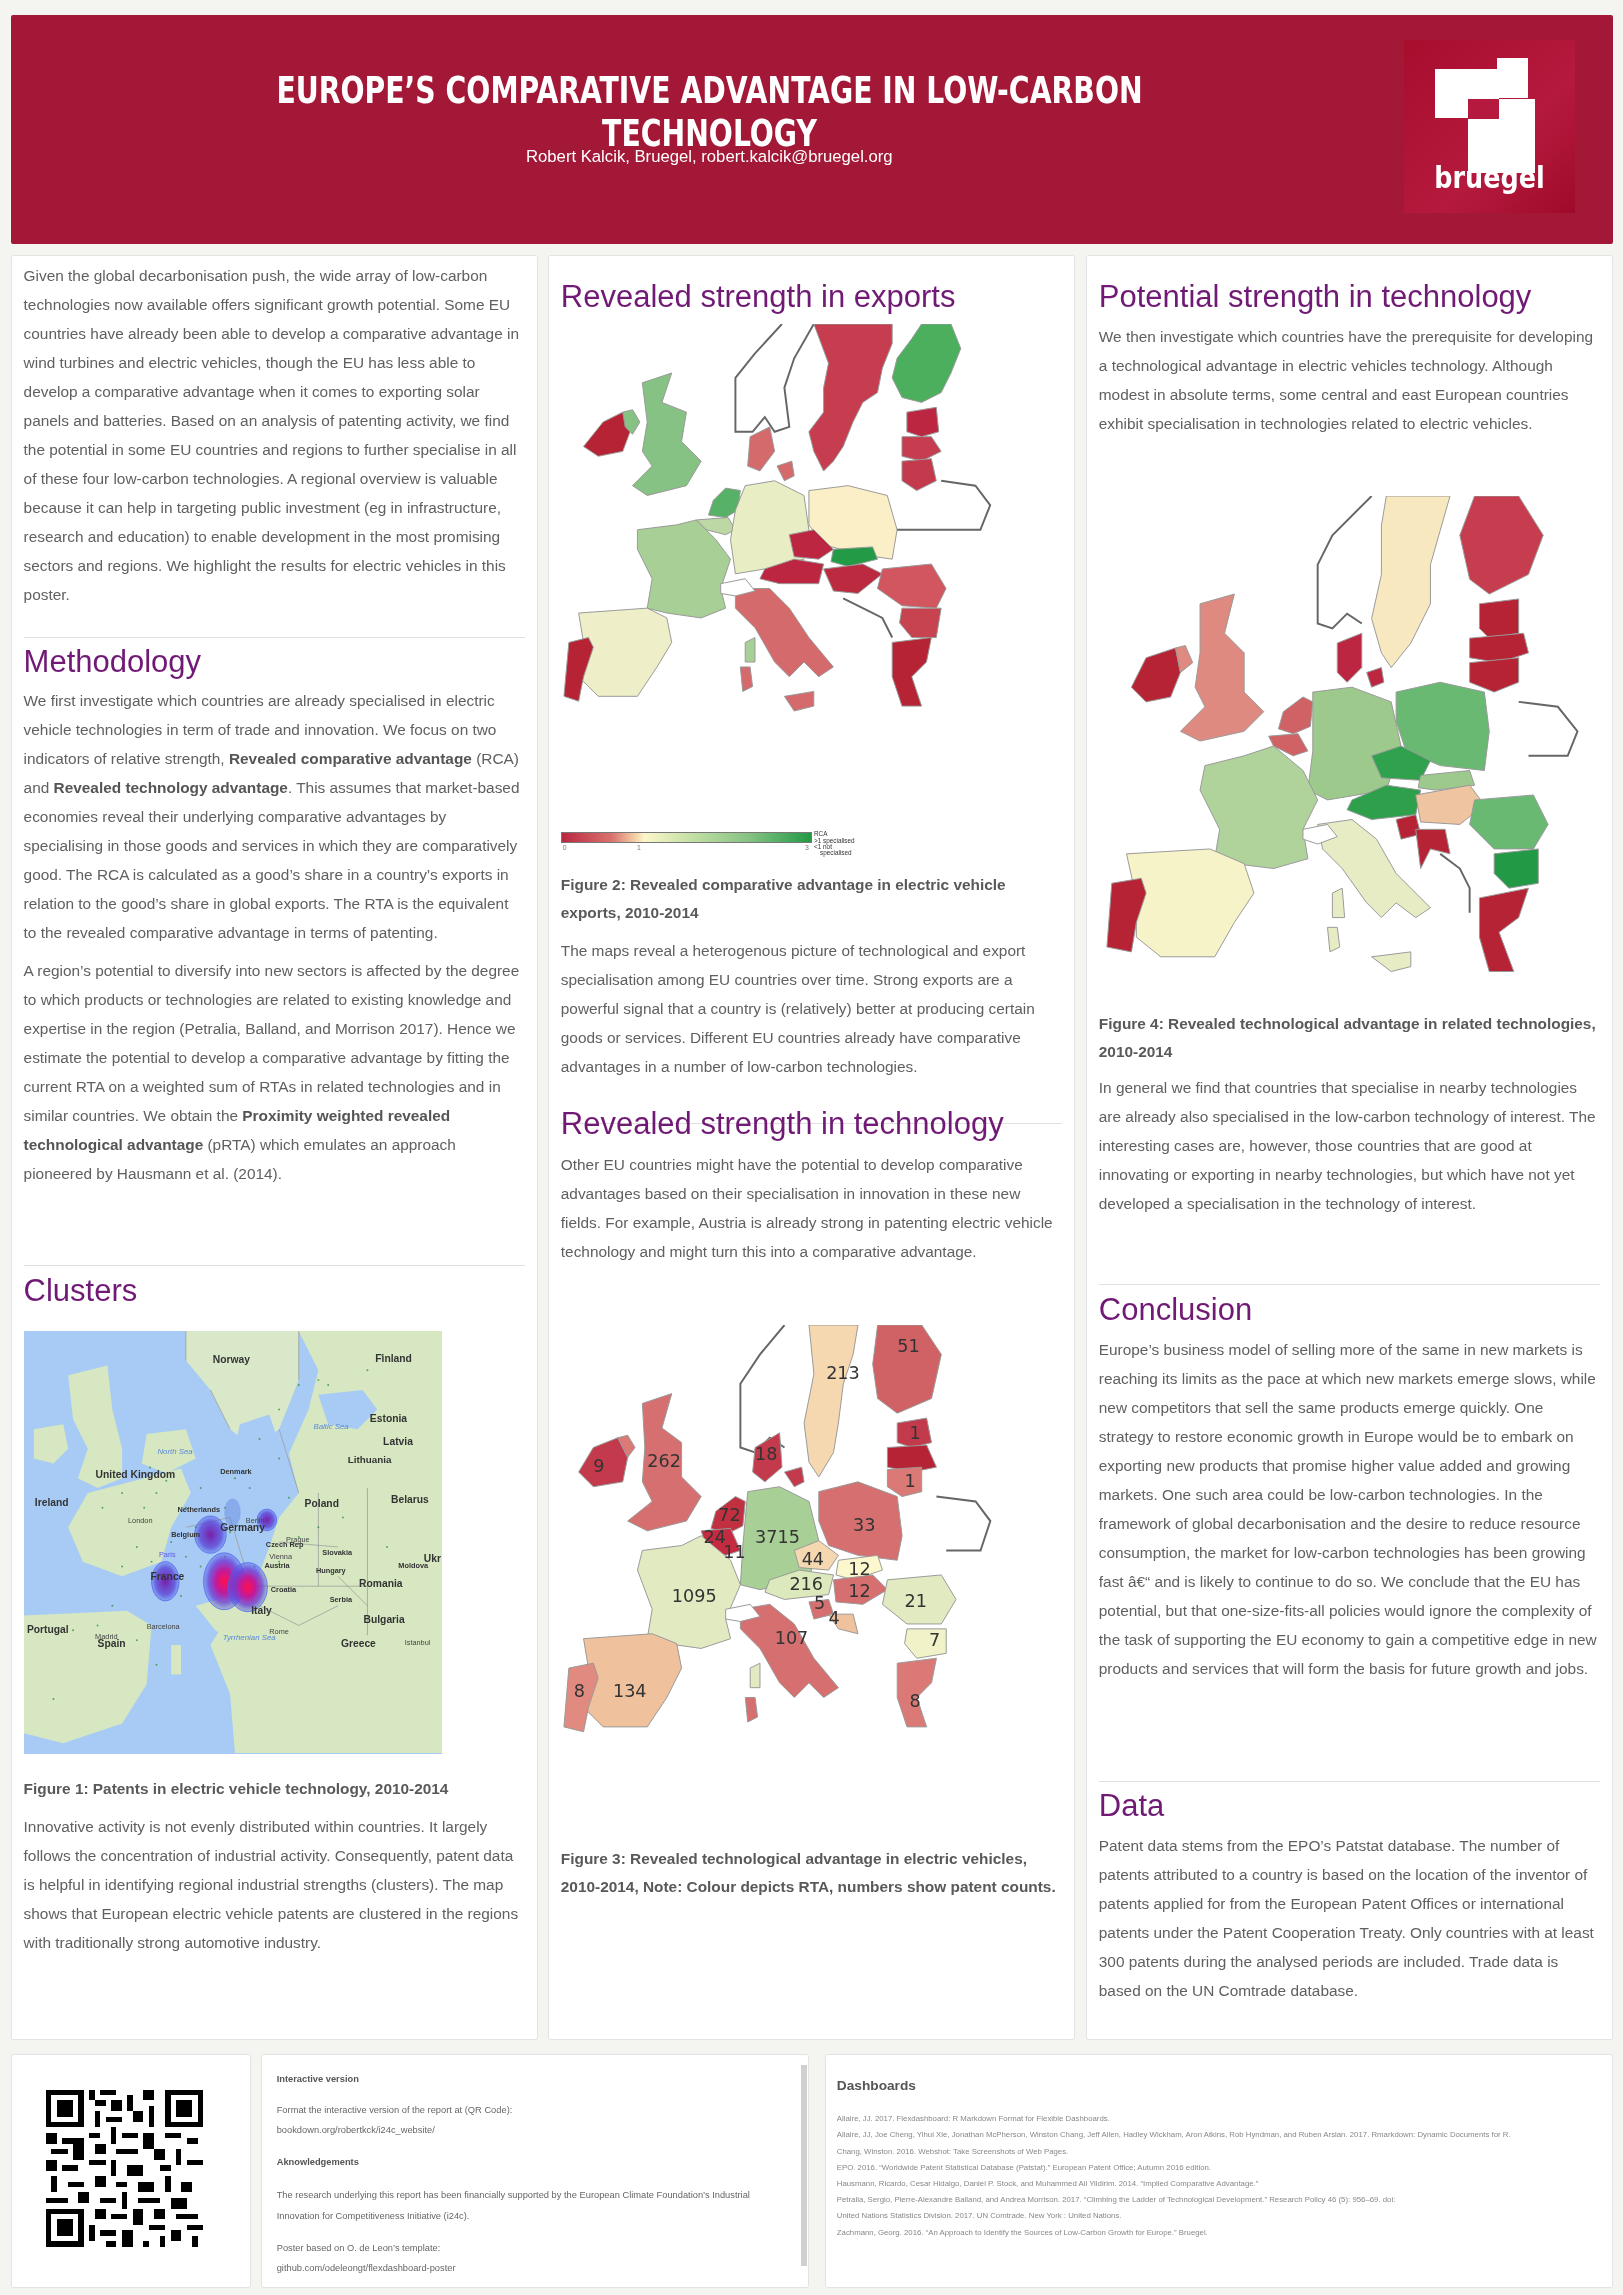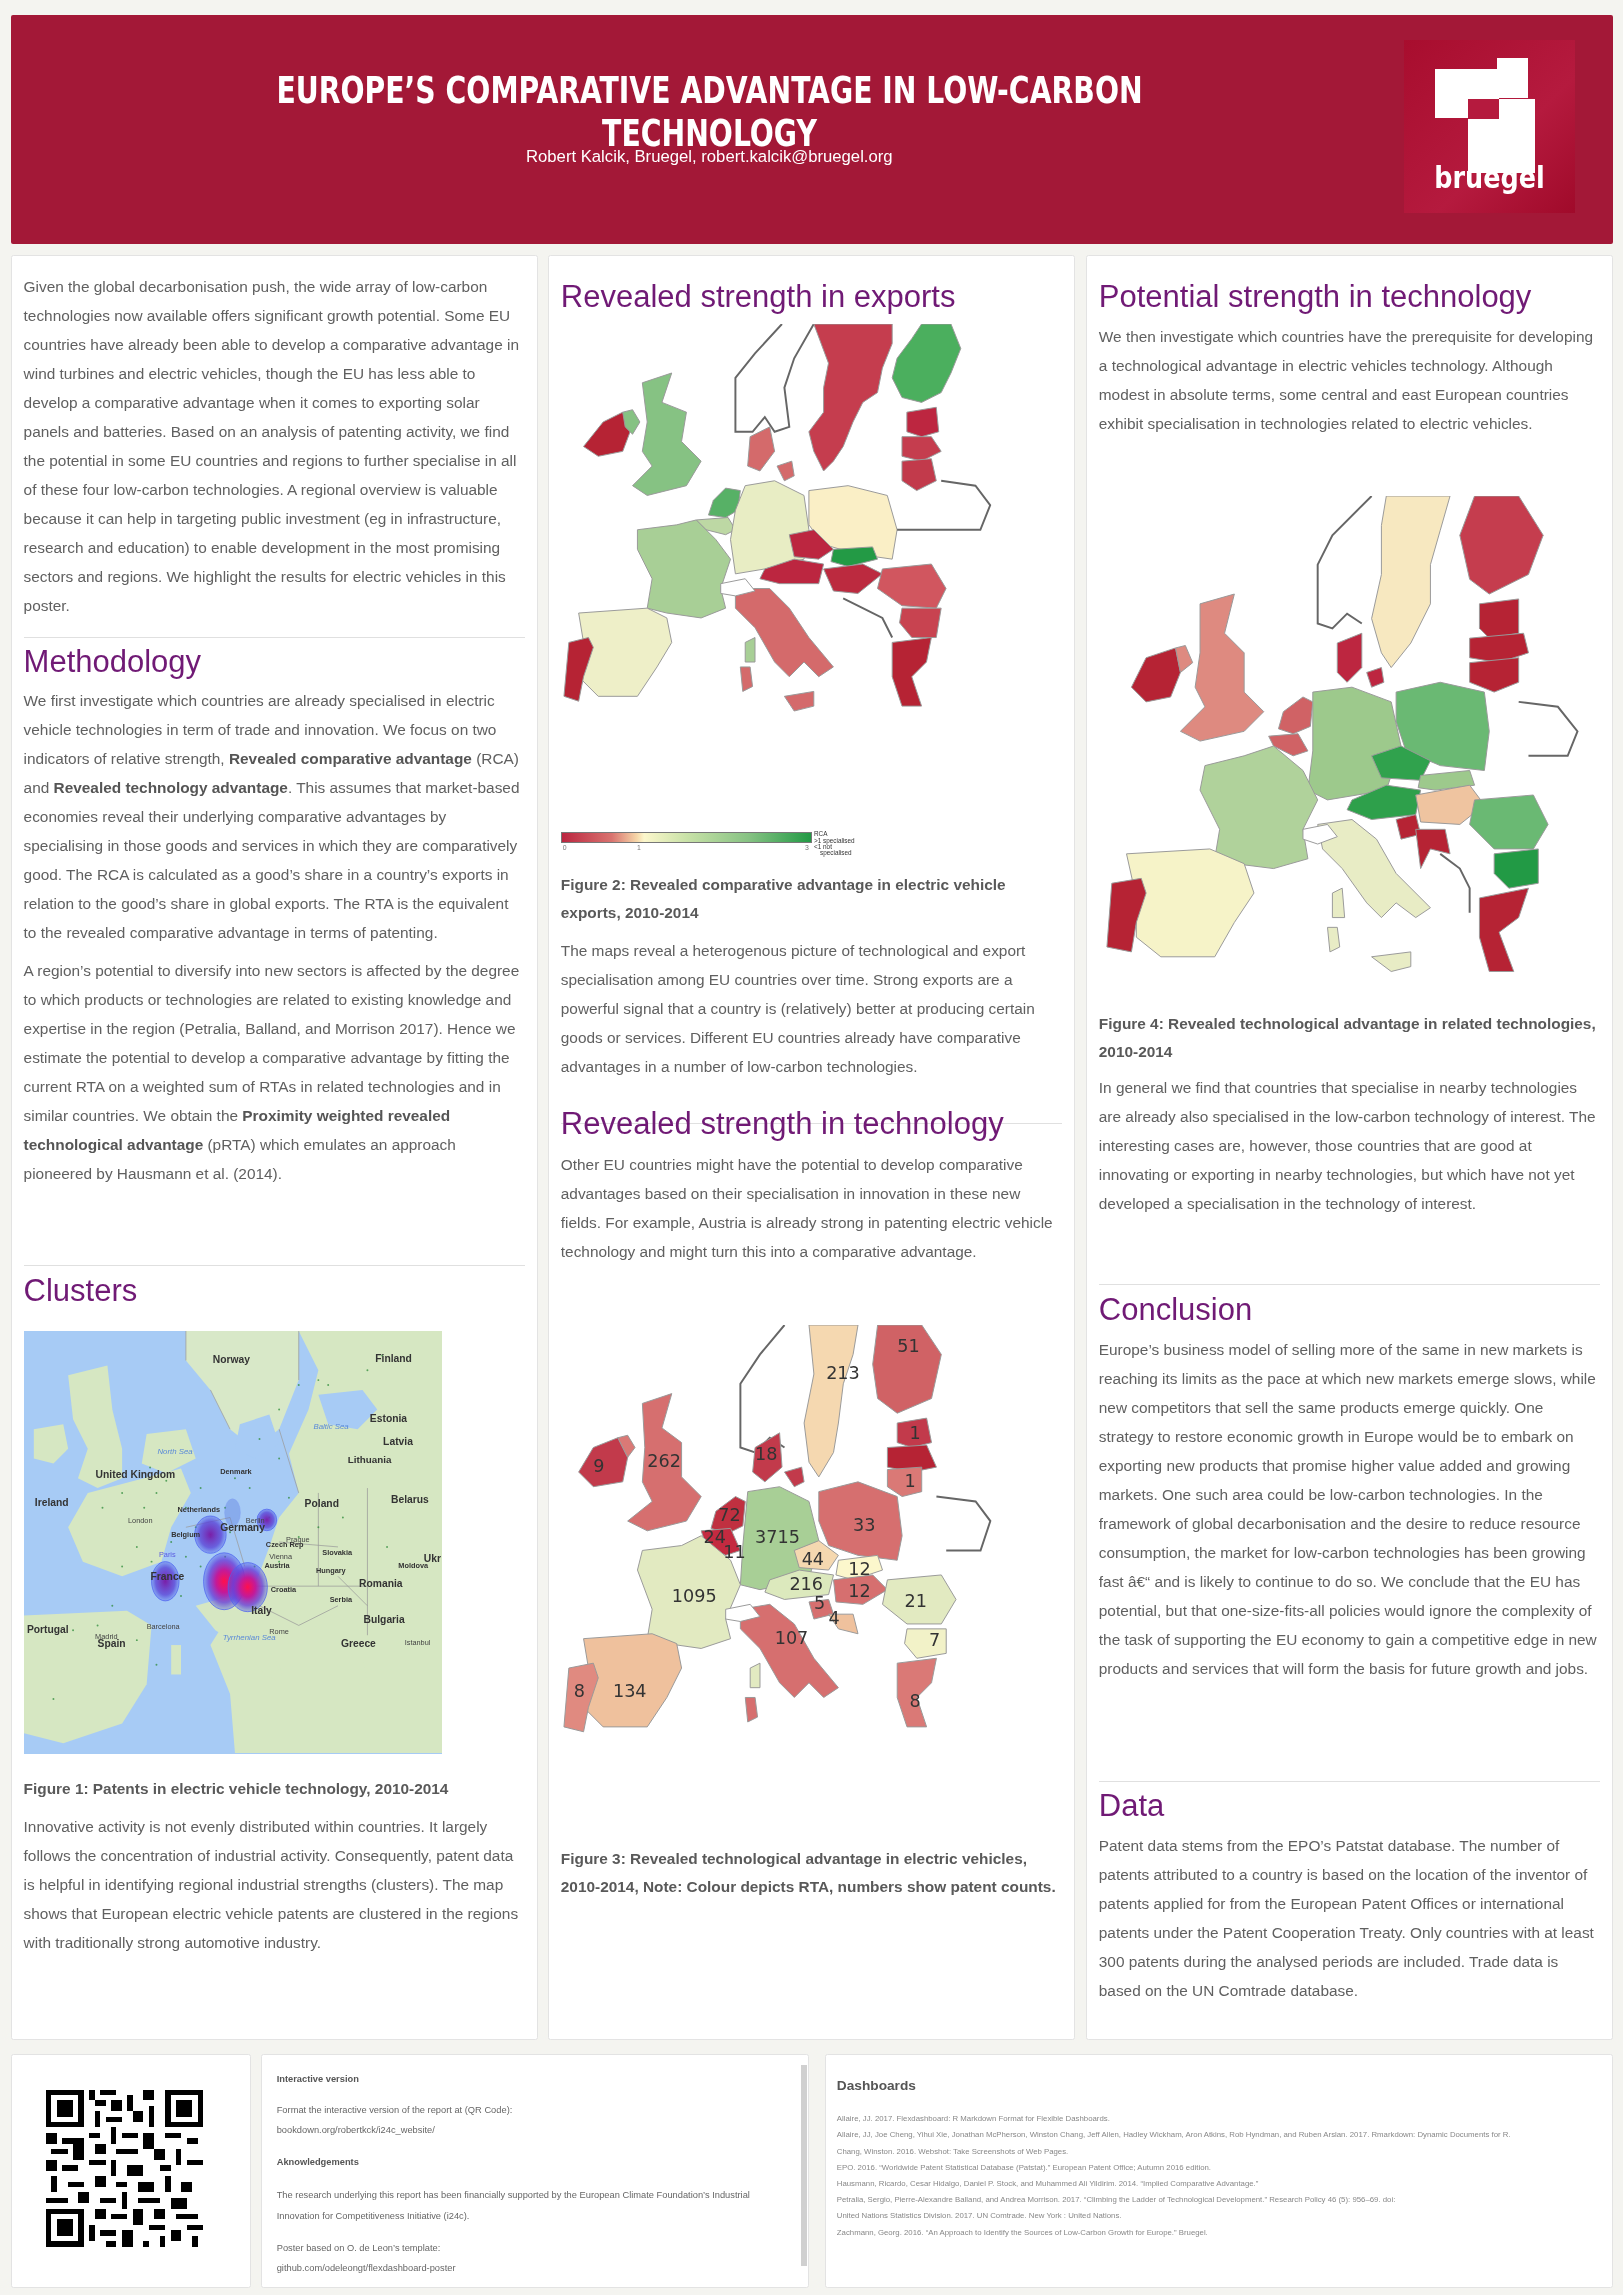--- a/index.html
+++ b/index.html
@@ -95,21 +95,21 @@
   <div class="logo">
     <div class="sq1"></div>
     <div class="sq2"></div>
     <div class="sq3"></div>
     <div class="sq2b"></div>
     <div class="word">bruegel</div>
   </div>
 </div>
 
 <div class="card col1">
-  <div class="inner" style="top:16px;">
+  <div class="inner" style="top:5px;">
     <p class="body" style="line-height:29px;">Given the global decarbonisation push, the wide array of low-carbon technologies now available offers significant growth potential. Some EU countries have already been able to develop a comparative advantage in wind turbines and electric vehicles, though the EU has less able to develop a comparative advantage when it comes to exporting solar panels and batteries. Based on an analysis of patenting activity, we find the potential in some EU countries and regions to further specialise in all of these four low-carbon technologies. A regional overview is valuable because it can help in targeting public investment (eg in infrastructure, research and education) to enable development in the most promising sectors and regions. We highlight the results for electric vehicles in this poster.</p>
   </div>
   <div class="inner divider" style="top:381px;"></div>
 
   <div class="inner" style="top:386px;">
     <h2 class="sec">Methodology</h2>
     <p class="body" style="margin-top:4.9px;"><span>We first investigate which countries are already specialised in electric vehicle technologies in term of trade and innovation. We focus on two indicators of relative strength, </span><b>Revealed comparative advantage</b><span> (RCA) and </span><b>Revealed technology advantage</b><span>. This assumes that market-based economies reveal their underlying comparative advantages by specialising in those goods and services in which they are comparatively good. The RCA is calculated as a good’s share in a country’s exports in relation to the good’s share in global exports. The RTA is the equivalent to the revealed comparative advantage in terms of patenting.</span></p>
     <p class="body" style="margin-top:8.8px;"><span>A region’s potential to diversify into new sectors is affected by the degree to which products or technologies are related to existing knowledge and expertise in the region (Petralia, Balland, and Morrison 2017). Hence we estimate the potential to develop a comparative advantage by fitting the current RTA on a weighted sum of RTAs in related technologies and in similar countries. We obtain the </span><b>Proximity weighted revealed technological advantage</b><span> (pRTA) which emulates an approach pioneered by Hausmann et al. (2014).</span></p>
   </div>
   <div class="inner divider" style="top:1009px;"></div>

